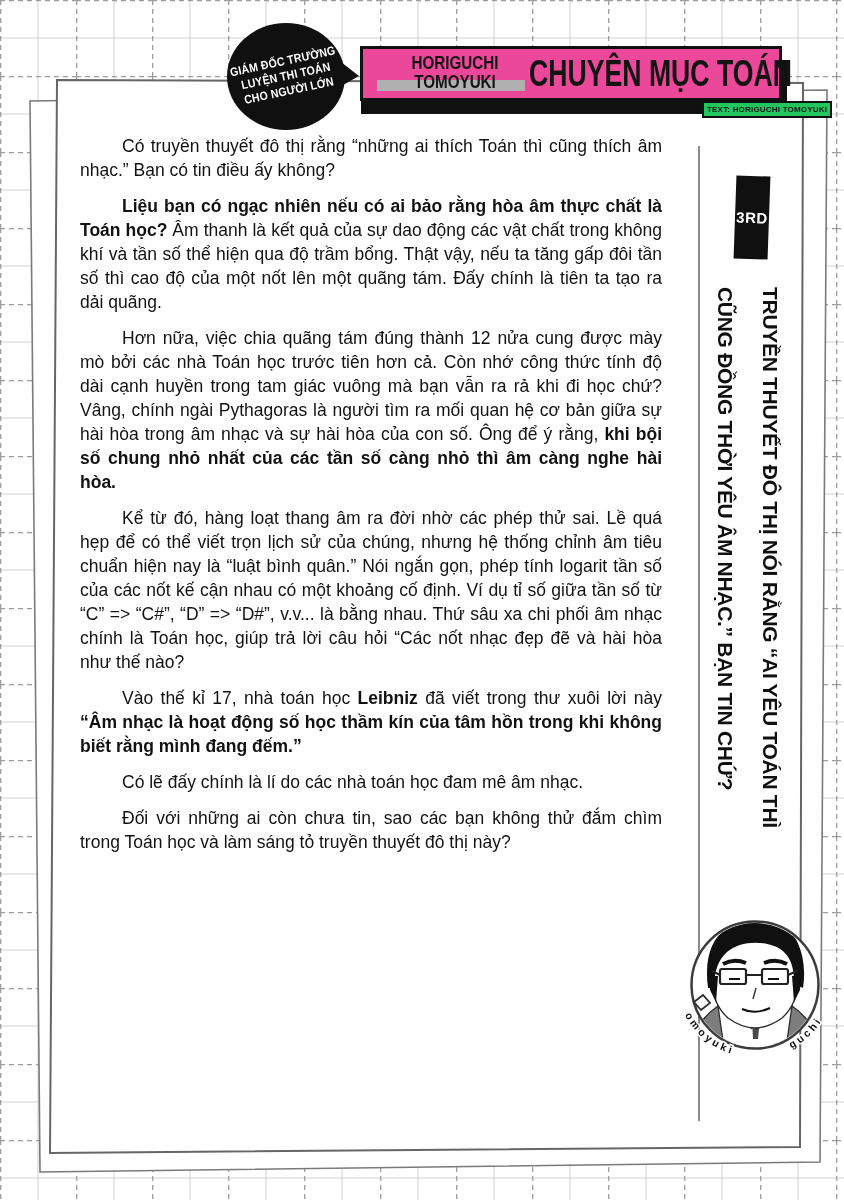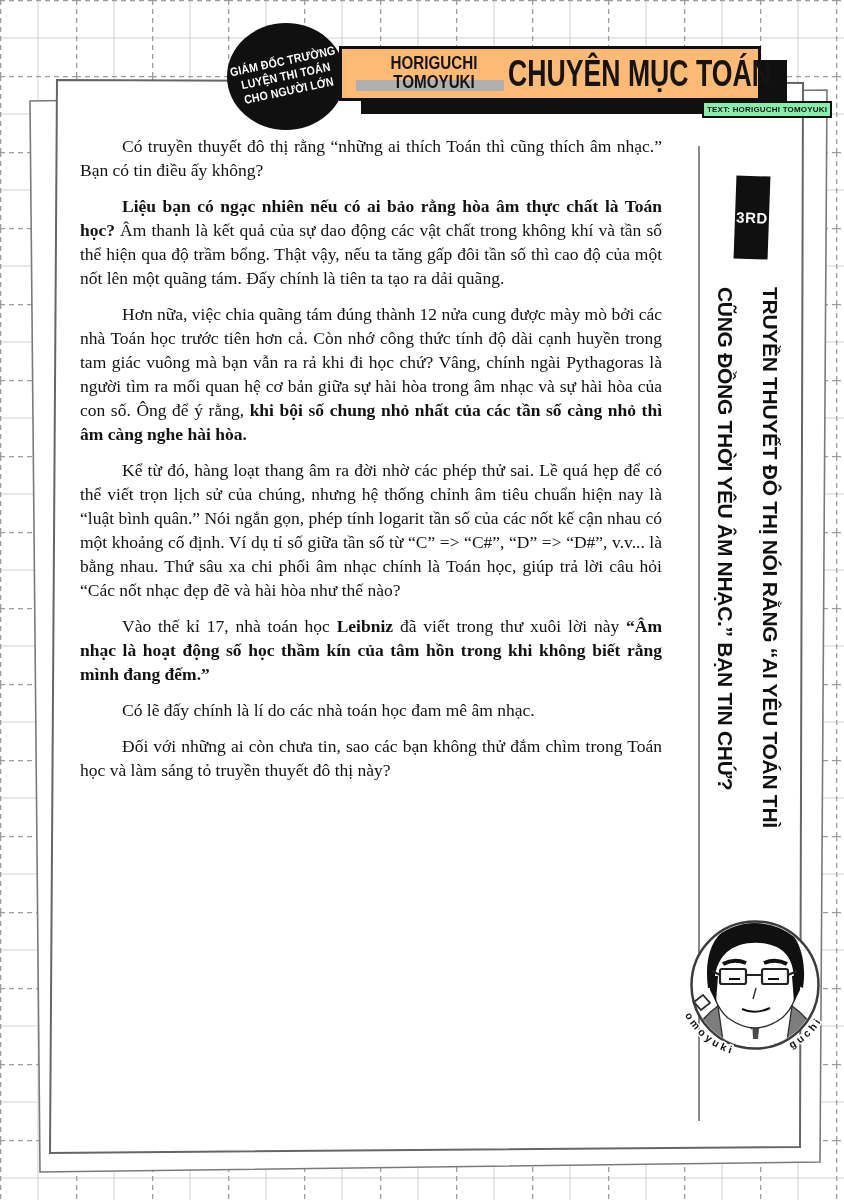--- a/index.html
+++ b/index.html
@@ -9,42 +9,42 @@
   
   .bubble{position:absolute;left:227px;top:23px;width:118px;height:107px;background:#101010;
           border-radius:50%;z-index:6;display:flex;align-items:center;justify-content:center;}
   .bubble-text{color:#fff;font-weight:bold;font-size:12px;line-height:15px;text-align:center;
                transform:rotate(-12deg) scaleX(0.88);white-space:nowrap;letter-spacing:.2px;}
   .bubble-tail{position:absolute;left:332px;top:57px;width:0;height:0;z-index:5;
                border-top:18px solid transparent;border-bottom:18px solid transparent;
                border-left:27px solid #101010;transform:rotate(4deg);}
   
   .hdr-shadow{position:absolute;left:361px;top:60px;width:426px;height:54px;background:#101010;z-index:7;}
-  .hdr-box{position:absolute;left:339px;top:46px;width:422px;height:55px;background:#fdba74;
+  .hdr-box{position:absolute;left:360px;top:46px;width:422px;height:55px;background:#ec4899;
            border:3.5px solid #101010;box-sizing:border-box;z-index:8;}
   .author{position:absolute;left:12px;top:4px;width:160px;text-align:center;font-weight:bold;
           font-size:19px;line-height:19px;transform:scaleX(0.8);transform-origin:center;z-index:2;}
   .author .l2{position:relative;z-index:2;}
   .author-stripe{position:absolute;left:14px;top:31px;width:148px;height:11px;background:#b0b0b0;z-index:1;}
   .hdr-title{position:absolute;left:166px;top:1px;font-weight:bold;font-size:37px;line-height:48px;
              white-space:nowrap;transform:scaleX(0.72);transform-origin:left center;letter-spacing:0;}
-  .credit{position:absolute;left:702px;top:101px;background:#86efac;border:2px solid #101010;
+  .credit{position:absolute;left:702px;top:101px;background:#22c55e;border:2px solid #101010;
           font-size:8px;font-weight:bold;padding:2px 3px;white-space:nowrap;z-index:9;letter-spacing:.2px;}
   
   .divider{position:absolute;left:698px;top:146px;width:2px;height:975px;background:#8a8a8a;z-index:4;}
   .issue-badge{position:absolute;left:735px;top:176px;width:34px;height:83px;background:#101010;
                color:#fff;font-weight:bold;font-size:15px;display:flex;align-items:center;
                justify-content:center;transform:rotate(2deg);z-index:5;letter-spacing:.5px;}
   .headline{position:absolute;left:703px;top:287px;height:610px;writing-mode:vertical-rl;
             font-weight:bold;font-size:21px;letter-spacing:-0.3px;z-index:5;color:#101010;}
   .headline .vline{line-height:45px;white-space:nowrap;}
   
   .article{position:absolute;left:80px;top:134px;width:582px;z-index:4;
            font-size:17.5px;line-height:24px;text-align:justify;color:#121212;}
-  .article p{margin:0 0 12px 0;text-indent:42px;font-family:Liberation Serif, serif;}
+  .article p{margin:0 0 12px 0;text-indent:42px;}
   .article b{font-weight:bold;}
   
   .portrait{position:absolute;left:682px;top:912px;width:146px;height:160px;z-index:6;}
 </style>
 </head>
 <body>
 
 <div class="canvas">
 
   <svg class="layer" width="844" height="1200" aria-hidden="true">

